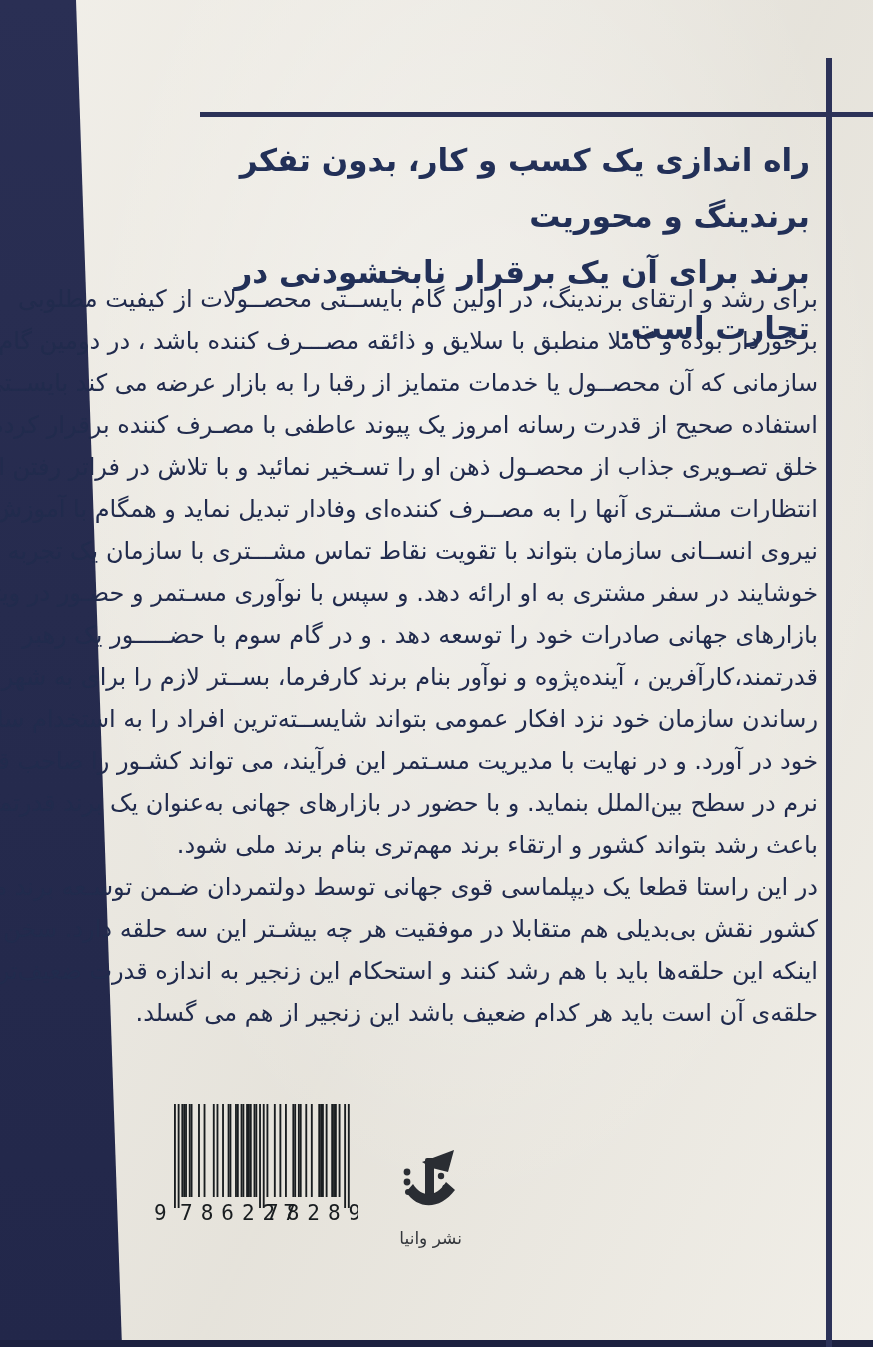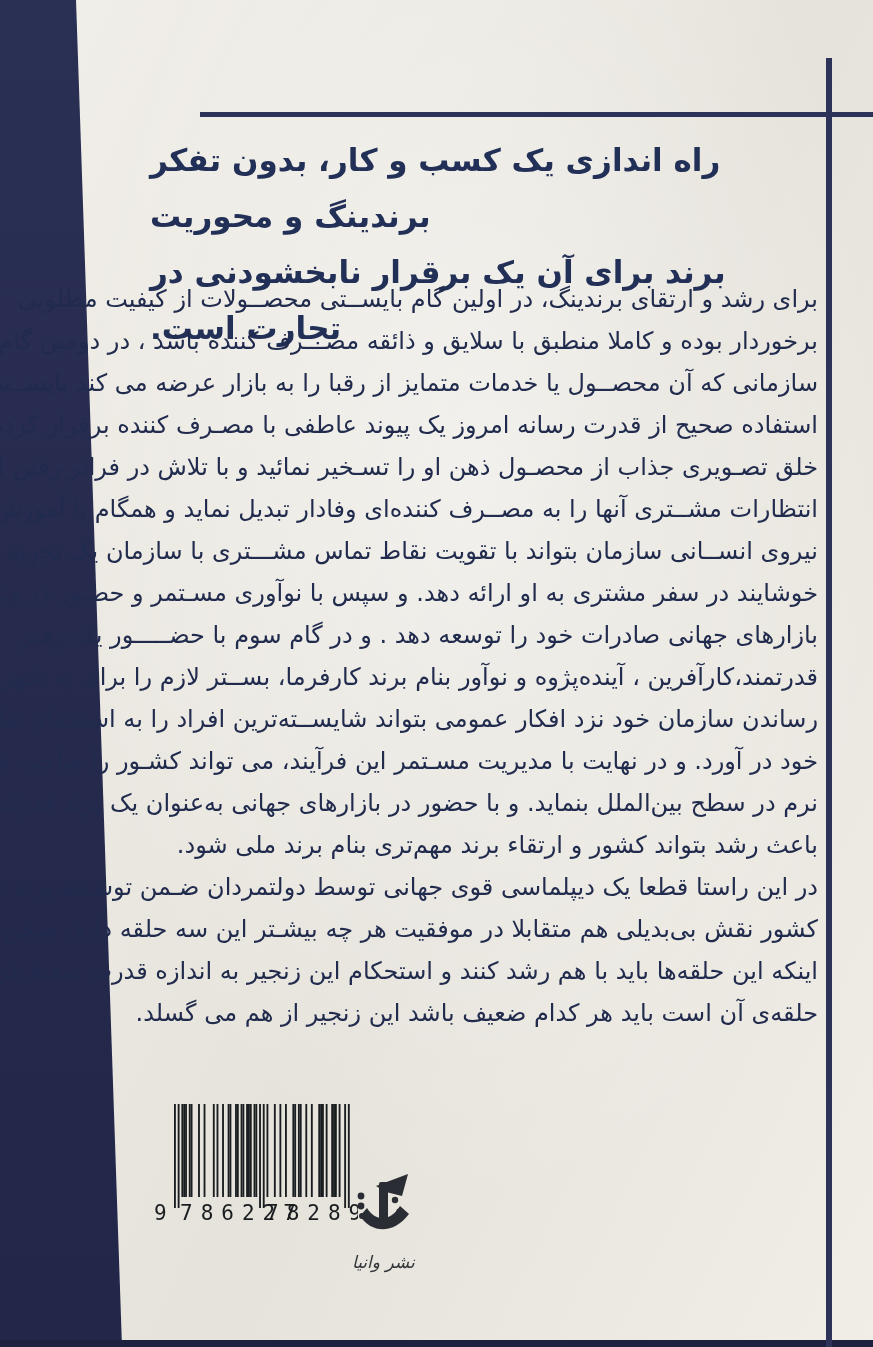--- a/index.html
+++ b/index.html
@@ -26,40 +26,40 @@
   .v-rule{
     position:absolute;left:826px;top:58px;bottom:0;width:6px;
     background:#2c3258;
   }
   .h-rule{
     position:absolute;left:200px;right:0;top:112px;height:5px;
     background:#2c3258;
   }
   .headline{
     position:absolute;left:150px;width:660px;top:132px;
-    direction:rtl;text-align:left;
+    direction:rtl;text-align:right;
     color:#223058;font-weight:bold;font-size:31px;line-height:56px;
   }
   .body-text{
     position:absolute;right:55px;width:726px;top:278px;
     direction:rtl;color:#212b4d;font-size:24px;
   }
   .b-line{
     height:42px;line-height:42px;white-space:nowrap;
     text-align:justify;text-align-last:justify;
   }
   .b-line.p-last{text-align-last:right;}
   .barcode-group{position:absolute;left:148px;top:1100px;}
   .barcode-group svg text{
     font-family:"DejaVu Sans Mono","Liberation Mono",monospace;
     font-size:21px;fill:#191d20;
   }
   .publisher{
-    position:absolute;left:352px;top:1172px;width:110px;
-    text-align:left;color:#2b2e34;font-style:italic;
+    position:absolute;left:352px;top:1148px;width:110px;
+    text-align:right;color:#2b2e34;
   }
   .publisher-name{
     direction:rtl;font-size:17px;margin-top:4px;letter-spacing:0;
     color:#33363b;
   }
 </style>
 </head>
 <body>
 
 <div class="cover">

